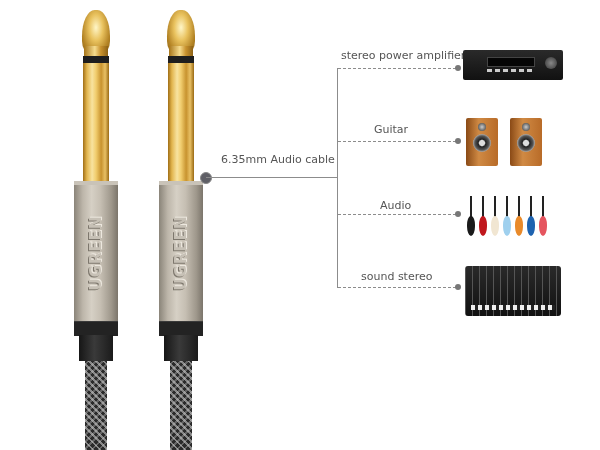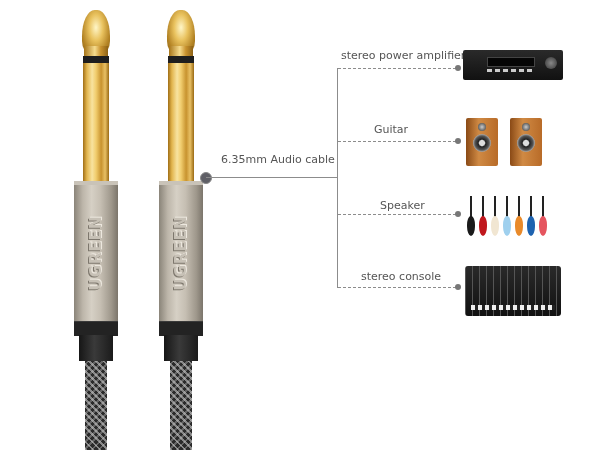--- a/index.html
+++ b/index.html
@@ -114,21 +114,21 @@
 <div class="dot" style="left:455px; top:138px;"></div>
 <div class="spk" style="left:466px;">
     <div class="tw"></div>
     <div class="cone"></div>
   </div>
 <div class="spk" style="left:510px;">
     <div class="tw"></div>
     <div class="cone"></div>
   </div>
 
-<div class="label" style="left:380px; top:199px;">Speaker</div>
+<div class="label" style="left:380px; top:199px;">Audio</div>
 <div class="hline-dash" style="left:338px; top:214px; width:118px;"></div>
 <div class="dot" style="left:455px; top:211px;"></div>
 <div>
   <div class="gtr" style="left:467px;">
       <div class="neckg"></div>
       <div class="bodyg" style="background:#1a1a1a"></div>
     </div>
   <div class="gtr" style="left:479px;">
       <div class="neckg"></div>
       <div class="bodyg" style="background:#c0171d"></div>
@@ -148,18 +148,18 @@
   <div class="gtr" style="left:527px;">
       <div class="neckg"></div>
       <div class="bodyg" style="background:#1e63b0"></div>
     </div>
   <div class="gtr" style="left:539px;">
       <div class="neckg"></div>
       <div class="bodyg" style="background:#e5555f"></div>
     </div>
 </div>
 
-<div class="label" style="left:361px; top:270px;">stereo console</div>
+<div class="label" style="left:361px; top:270px;">sound stereo</div>
 <div class="hline-dash" style="left:338px; top:287px; width:118px;"></div>
 <div class="dot" style="left:455px; top:284px;"></div>
 <div class="console">
     <div class="keys"></div>
   </div>
 
 </body></html>

